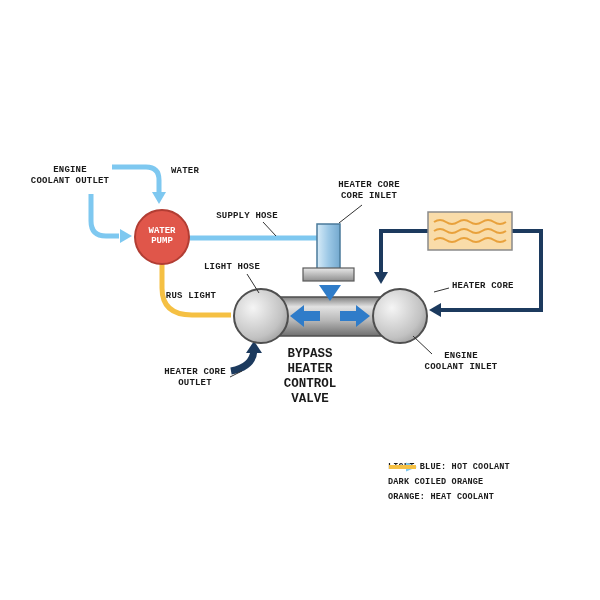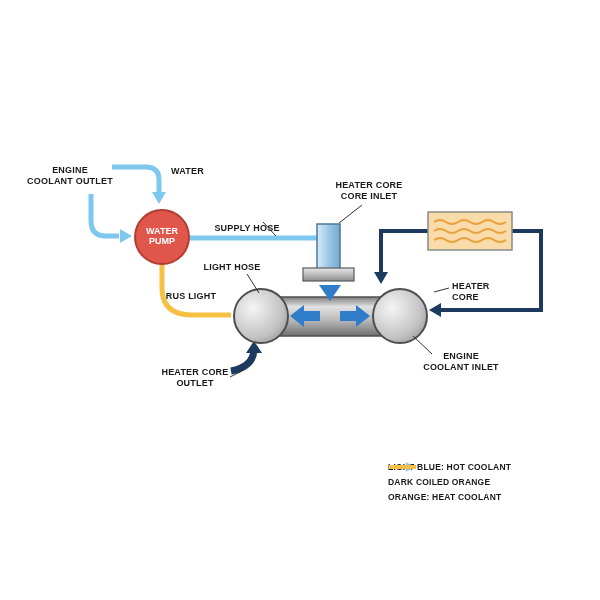--- a/index.html
+++ b/index.html
@@ -1,18 +1,18 @@
 <!DOCTYPE html>
 <html style="--hot-coolant: #7EC8F0; --dark-coolant: #1C3A5E; --heat-exchange: #F5C043; --pump-red: #E0564A; --arrow-blue: #2F7CC9; --exchanger-fill: #F9DCA9; --exchanger-wave: #E8A13C; --label-text: #1A1A1A;"><head>
 <meta charset="utf-8">
 <style>
   html,body{margin:0;padding:0;background:#fff;}
   .stage{
     position:relative;width:600px;height:600px;background:#ffffff;
-    font-family:Liberation Sans, sans-serif;overflow:hidden;
+    font-family:Liberation Mono, monospace;overflow:hidden;
   }
   .stage svg{position:absolute;left:0;top:0;}
   .label{
     position:absolute;font-size:9px;font-weight:700;line-height:11px;
     color:var(--label-text,#1a1a1a);white-space:pre-line;text-align:center;
     letter-spacing:.2px;
   }
   .label.left{text-align:left;}
   .pump-label{
     position:absolute;font-size:9px;font-weight:700;line-height:10px;
@@ -109,32 +109,36 @@
     <path class="pointer" d="M 362 205 L 339 223"></path>
     <path class="pointer" d="M 247 274 L 259 293"></path>
     <path class="pointer" d="M 449 288 L 434 292"></path>
     <path class="pointer" d="M 432 354 L 413 336"></path>
     <path class="pointer" d="M 230 377 L 242 371"></path>
   </svg>
 
   <div class="label" style="left:22px;top:165px;width:96px;">ENGINE
 COOLANT OUTLET</div>
   <div class="label left" style="left:171px;top:166px;width:44px;">WATER</div>
-  <div class="label" style="left:212px;top:223px;width:70px;">SUPPLY HOSE</div>
+  <div class="label" style="left:212px;top:211px;width:70px;">SUPPLY HOSE</div>
   <div class="label" style="left:329px;top:180px;width:80px;">HEATER CORE
 CORE INLET</div>
   <div class="label" style="left:198px;top:262px;width:68px;">LIGHT HOSE</div>
   <div class="label" style="left:164px;top:291px;width:54px;">RUS LIGHT</div>
   <div class="label left" style="left:452px;top:281px;width:66px;">HEATER CORE</div>
   <div class="label" style="left:416px;top:351px;width:90px;">ENGINE
 COOLANT INLET</div>
   <div class="label" style="left:158px;top:367px;width:74px;">HEATER CORE
 OUTLET</div>
   <div class="pump-label" style="left:135px;top:226px;width:54px;">WATER
 PUMP</div>
+  <div class="valve-title" style="left:260px;top:347px;width:100px;">BYPASS
+HEATER
+CONTROL
+VALVE</div>
 
   <div class="legend">
     <div class="legend-row">
       <svg width="30" height="10">
         <line x1="1" y1="5" x2="19" y2="5" class="hot" style="stroke-width:4"></line>
         <polygon points="29,5 18,0.5 18,9.5" class="arrow-hot"></polygon>
       </svg>
       <span class="txt">LIGHT BLUE: HOT COOLANT</span>
     </div>
     <div class="legend-row">

